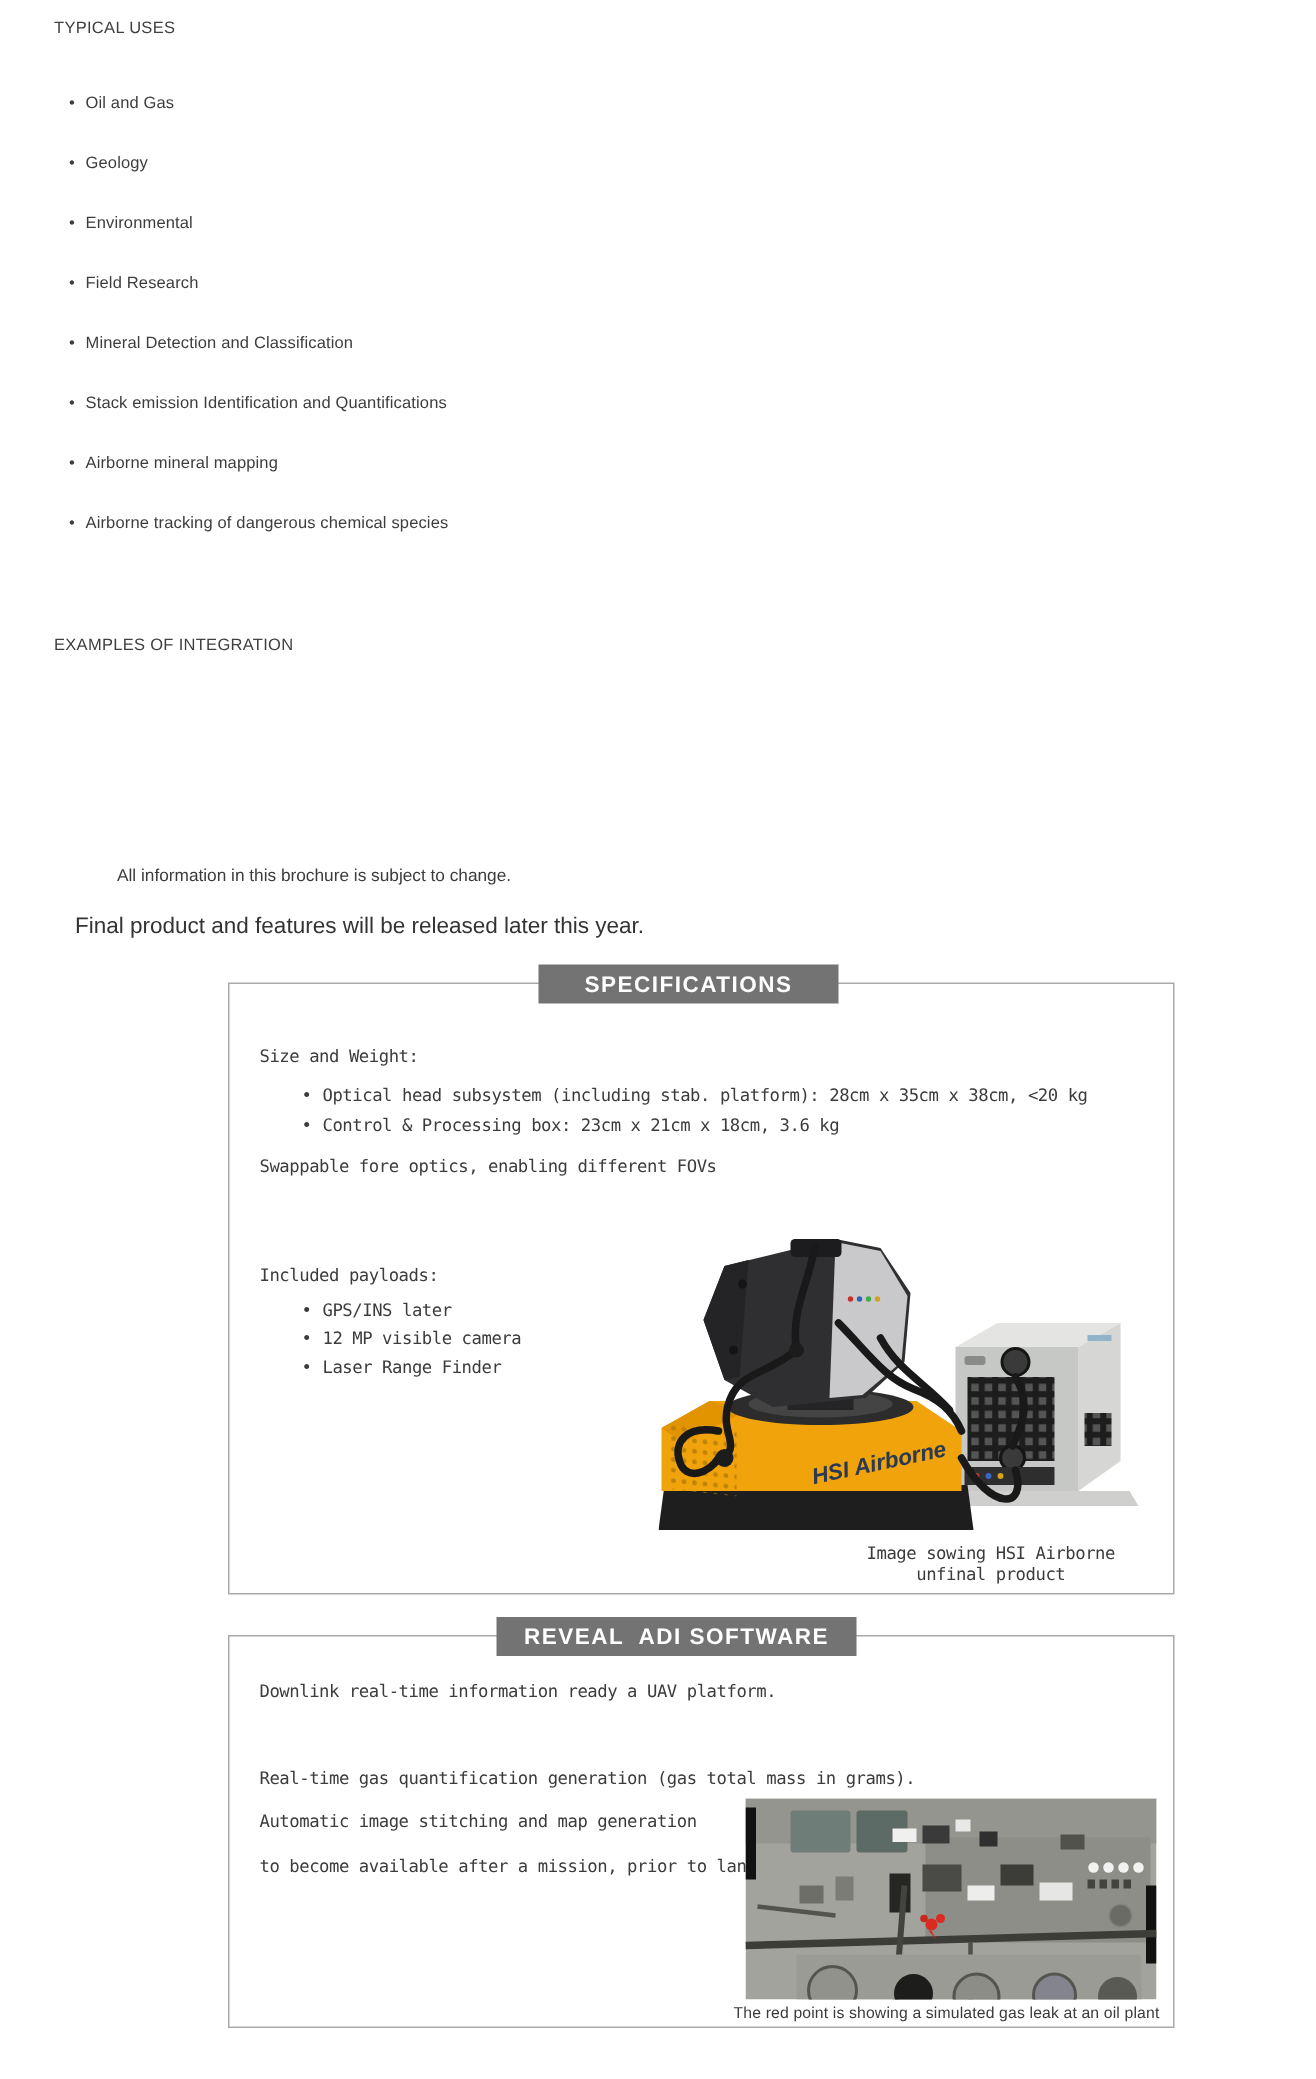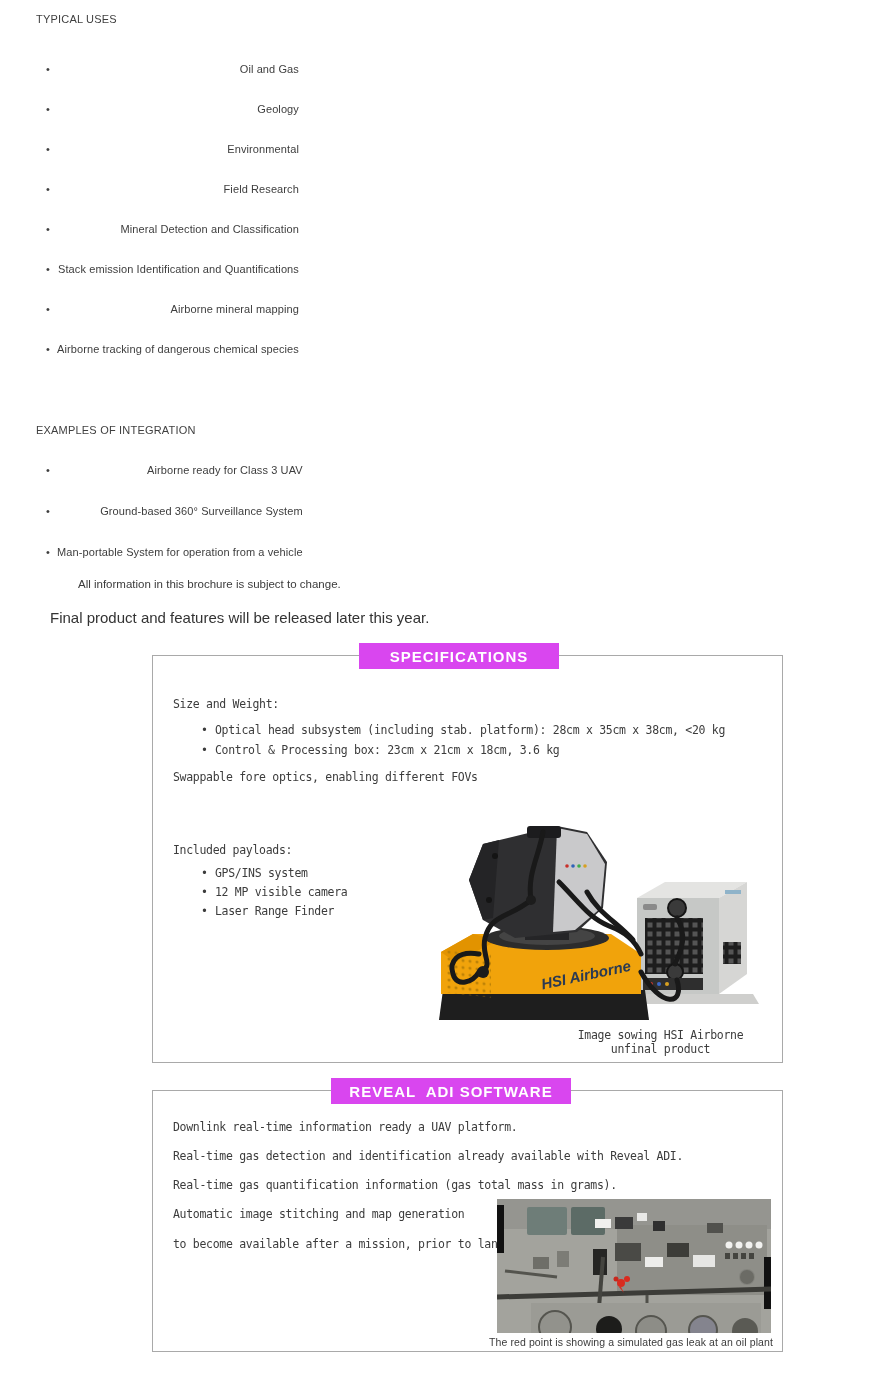--- a/index.html
+++ b/index.html
@@ -10,21 +10,21 @@
   }
 
   
   .doc-heading {
     position:absolute; font-size:11px; font-weight:400; color:#3f3f3f;
     letter-spacing:0.2px;
   }
   .uses-heading { left:36px; top:13px; }
   .integration-heading { left:36px; top:424px; }
 
-  ul.bullet-list { position:absolute; list-style:none;text-align:right; }
+  ul.bullet-list { position:absolute; list-style:none; }
   ul.bullet-list li {
     font-size:11px; color:#3d3d3d; line-height:18px; position:relative;
     padding-left:11px; letter-spacing:0.1px;
   }
   ul.bullet-list li::before {
     content:"\2022"; position:absolute; left:0; top:0; color:#3d3d3d;
   }
   .uses-list { left:46px; top:60px; }
   .uses-list li { margin-bottom:22px; }
   .integration-list { left:46px; top:461px; }
@@ -34,21 +34,21 @@
   .release-note { position:absolute; left:50px; top:609px; font-size:15px; color:#333333; }
 
   
   .frame-box {
     position:absolute; border:1px solid #a9a9a9; background:#ffffff;
   }
   .spec-box { left:152px; top:655px; width:631px; height:408px; }
   .reveal-box { left:152px; top:1090px; width:631px; height:262px; }
 
   .box-header {
-    position:absolute; top:-13px; height:26px; background:#d946ef;
+    position:absolute; top:-13px; height:26px; background:#737373;
     color:#ffffff; font-weight:bold; font-size:15px; letter-spacing:1px;
     display:flex; align-items:center; justify-content:center; white-space:pre;
   }
   .spec-header { left:206px; width:200px; }
   .reveal-header { left:178px; width:240px; }
 
   .spec-line, .reveal-line, .spec-label {
     position:absolute; font-size:11.5px; color:#3c3c3c; line-height:16px;
     font-family:"DejaVu Sans Mono", monospace; letter-spacing:-0.3px; white-space:nowrap;
   }
@@ -98,43 +98,38 @@
     <li>Geology</li>
     <li>Environmental</li>
     <li>Field Research</li>
     <li>Mineral Detection and Classification</li>
     <li>Stack emission Identification and Quantifications</li>
     <li>Airborne mineral mapping</li>
     <li>Airborne tracking of dangerous chemical species</li>
   </ul>
 
   <div class="doc-heading integration-heading">EXAMPLES OF INTEGRATION</div>
-  <ul class="bullet-list integration-list">
-    <li>Airborne ready for Class 3 UAV</li>
-    <li>Ground-based 360° Surveillance System</li>
-    <li>Man-portable System for operation from a vehicle</li>
-  </ul>
 
   <p class="change-note">All information in this brochure is subject to change.</p>
   <p class="release-note">Final product and features will be released later this year.</p>
 
   <section class="frame-box spec-box">
     <div class="box-header spec-header">SPECIFICATIONS</div>
 
     <div class="spec-label sw-label">Size and Weight:</div>
     <ul class="spec-list sw-list">
       <li>Optical head subsystem (including stab. platform): 28cm x 35cm x 38cm, &lt;20 kg</li>
       <li>Control &amp; Processing box: 23cm x 21cm x 18cm, 3.6 kg</li>
     </ul>
 
     <div class="spec-line fov-line">Swappable fore optics, enabling different FOVs</div>
 
     <div class="spec-label pay-label">Included payloads:</div>
     <ul class="spec-list pay-list">
-      <li>GPS/INS system</li>
+      <li>GPS/INS later</li>
       <li>12 MP visible camera</li>
       <li>Laser Range Finder</li>
     </ul>
 
     <svg class="device-figure" viewBox="0 0 322 214" xmlns="http://www.w3.org/2000/svg">
       <defs>
         <pattern id="vent" width="9" height="9" patternUnits="userSpaceOnUse">
           <rect width="9" height="9" fill="#1d1d1d"></rect>
           <rect x="1.5" y="1.5" width="5" height="5" fill="#555555"></rect>
         </pattern>
@@ -200,22 +195,21 @@
     <div class="device-caption">
       <div>Image sowing HSI Airborne</div>
       <div>unfinal product</div>
     </div>
   </section>
 
   <section class="frame-box reveal-box">
     <div class="box-header reveal-header">REVEAL  ADI SOFTWARE</div>
 
     <div class="reveal-line reveal-line-0">Downlink real-time information ready a UAV platform.</div>
-    <div class="reveal-line reveal-line-1">Real-time gas detection and identification already available with Reveal ADI.</div>
-    <div class="reveal-line reveal-line-2">Real-time gas quantification information (gas total mass in grams).</div>
+    <div class="reveal-line reveal-line-2">Real-time gas quantification generation (gas total mass in grams).</div>
     <div class="reveal-line reveal-line-3">Automatic image stitching and map generation</div>
     <div class="reveal-line reveal-line-4">to become available after a mission, prior to landing.</div>
 
     <svg class="aerial-figure" viewBox="0 0 274 134" xmlns="http://www.w3.org/2000/svg">
       <rect width="274" height="134" fill="#a3a39d"></rect>
       <rect x="0" y="0" width="274" height="30" fill="#959590"></rect>
       <rect x="120" y="26" width="150" height="70" fill="#8e8e88"></rect>
 
       <rect x="30" y="8" width="40" height="28" rx="2" fill="#6e7d78"></rect>
       <rect x="74" y="8" width="34" height="28" rx="2" fill="#5c6b66"></rect>

